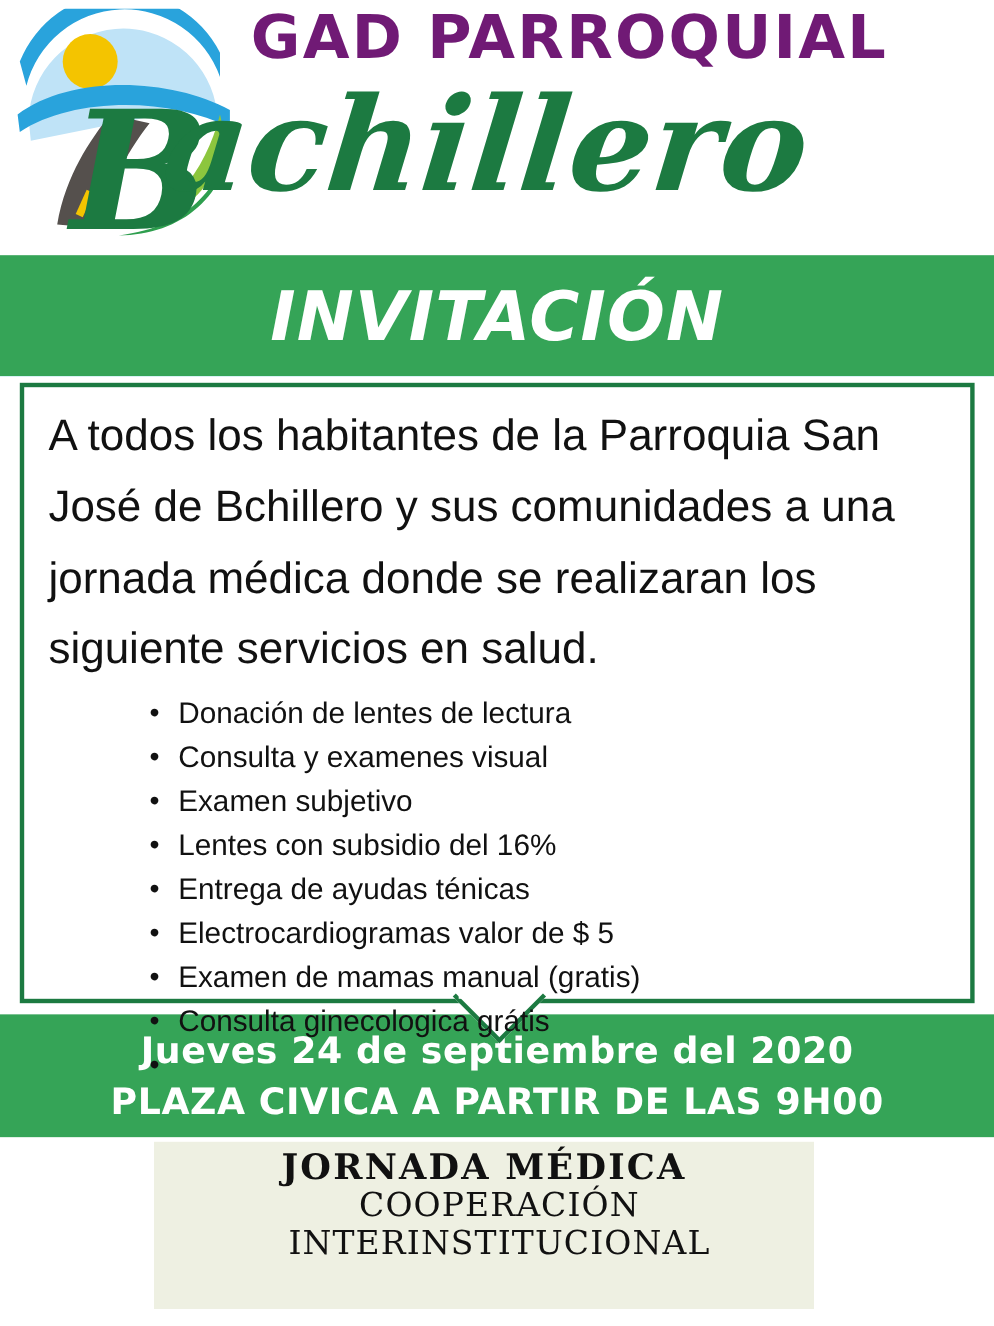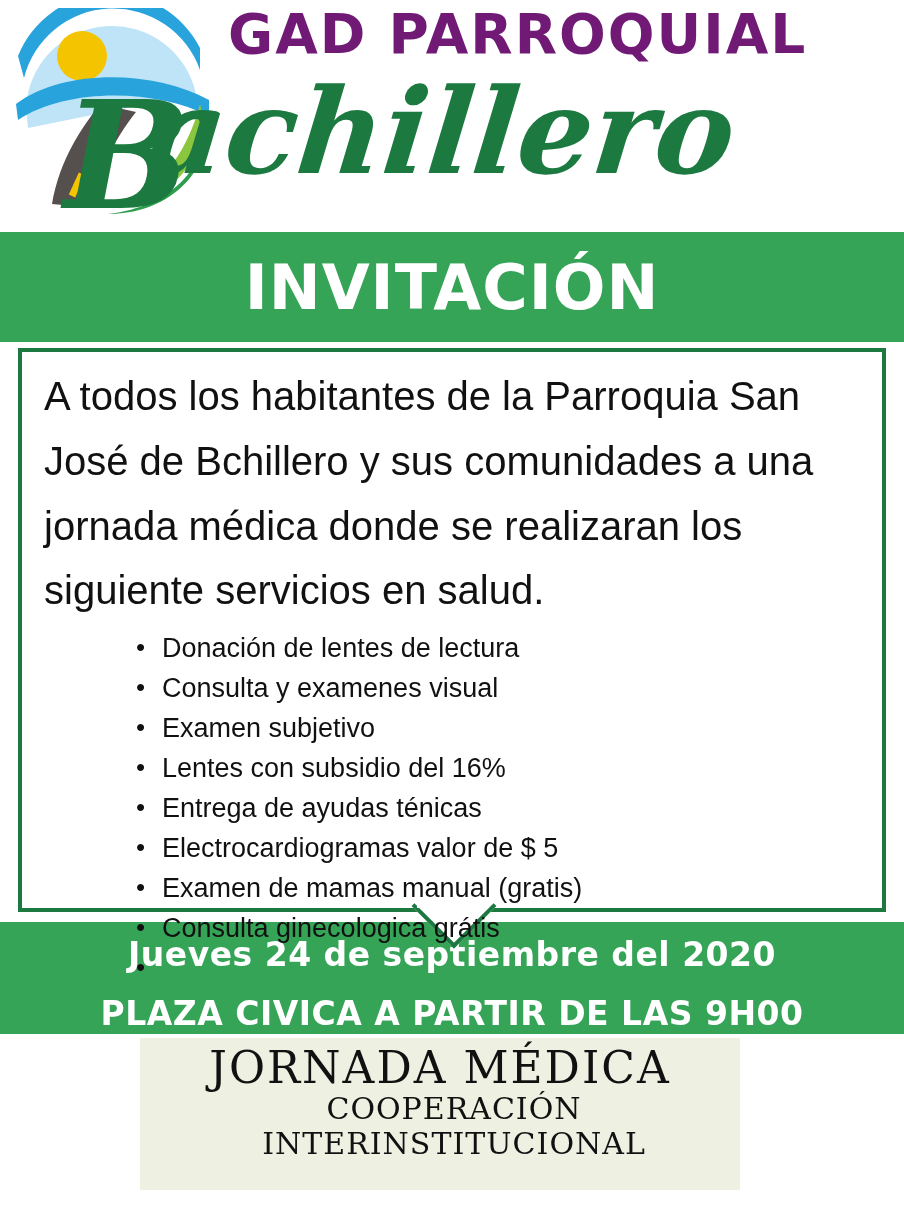--- a/index.html
+++ b/index.html
@@ -51,20 +51,21 @@
     white-space: nowrap;
     transform: skewX(-6deg);
   }
 
   
   .band {
     position: relative;
     height: 110px;
     background: #35a košík;
     background: #34a853;
+    font-style: italic;
   }
   .band-inner {
     background: #35a457;
     height: 110px;
     display: flex;
     align-items: center;
     justify-content: center;
   }
   .band-title {
     font-family: "DejaVu Sans", sans-serif;
@@ -164,43 +165,43 @@
     font-size: 33px;
     color: #ffffff;
     margin-top: 12px;
     letter-spacing: 0.5px;
   }
   .footer-line2 {
     font-family: "DejaVu Sans", sans-serif;
     font-weight: bold;
     font-size: 33px;
     color: #ffffff;
-    margin-top: 20px;
+    margin-top: 8px;
     letter-spacing: 0.5px;
   }
 
   
   .sponsor-wrap {
     position: relative;
     height: 170px;
     background: #ffffff;
   }
   .sponsor-box {
     position: absolute;
     left: 140px;
     top: 4px;
     width: 600px;
     height: 152px;
     background: #eef0e2;
     text-align: center;
   }
   .sponsor-title {
     font-family: "DejaVu Serif", serif;
-    font-weight: normal;
-    font-size: 44px;
+    font-weight: bold;
+    font-size: 32px;
     color: #111111;
     letter-spacing: 2px;
     padding-top: 4px;
   }
   .sponsor-sub {
     font-family: "DejaVu Serif", serif;
     font-weight: normal;
     font-size: 30px;
     color: #111111;
     letter-spacing: 1px;

